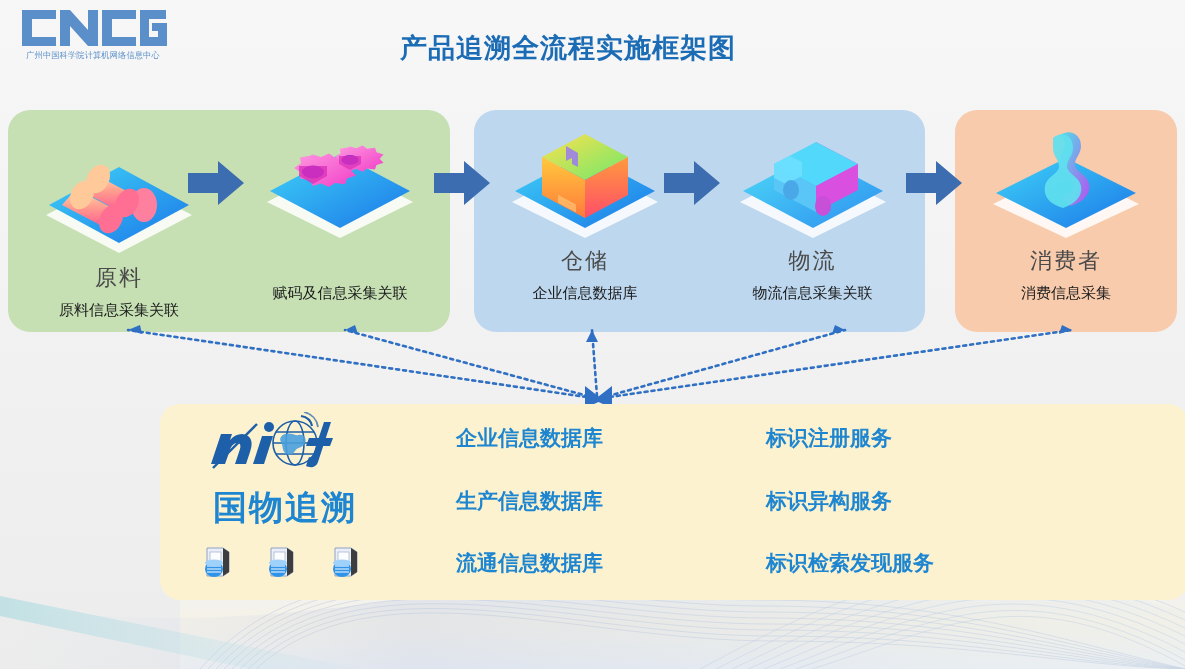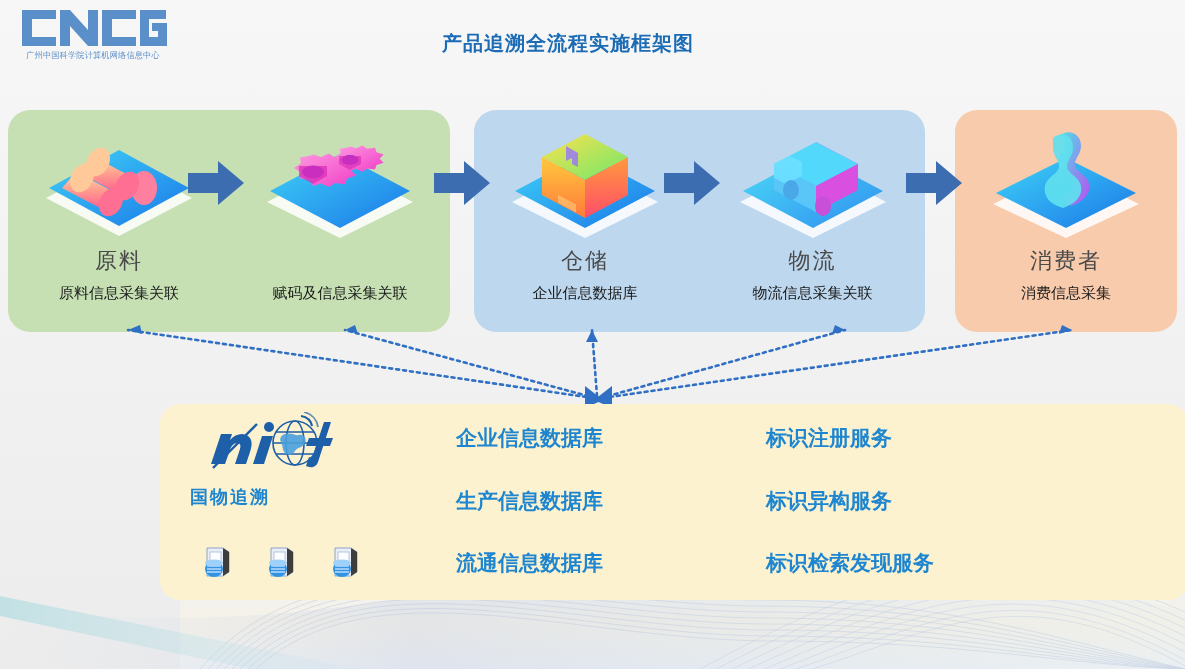--- a/index.html
+++ b/index.html
@@ -17,58 +17,58 @@
 
   
   .logo-wrap{position:absolute;left:18px;top:6px;width:150px;height:62px;}
   .logo-sub{
     position:absolute;left:0;top:44px;width:150px;text-align:center;
     font-size:8.5px;color:#5b8fc9;letter-spacing:.2px;white-space:nowrap;
     transform:scaleX(.96);transform-origin:center;
   }
   .page-title{
     position:absolute;left:0;top:30px;width:1136px;text-align:center;
-    font-size:20px;font-weight:bold;color:#1b6cb5;letter-spacing:1px;
+    font-size:27px;font-weight:bold;color:#1b6cb5;letter-spacing:1px;
   }
 
   
   .panel{position:absolute;border-radius:22px;}
   .panel-green{left:8px;top:110px;width:442px;height:222px;background:#c6e0b4;}
   .panel-blue{left:474px;top:110px;width:451px;height:222px;background:#bdd7ee;}
   .panel-orange{left:955px;top:110px;width:222px;height:222px;background:#f8cbad;}
 
   .stage{position:absolute;top:110px;height:222px;}
   .stage-icon{position:absolute;left:50%;top:14px;transform:translateX(-50%);width:170px;height:118px;}
   .stage-name{
     position:absolute;left:0;top:136px;width:100%;text-align:center;
     font-size:22px;color:#4a4a4a;letter-spacing:2px;
   }
   .stage-desc{
     position:absolute;left:0;top:174px;width:100%;text-align:center;
     font-size:15px;color:#1a1a1a;white-space:nowrap;
   }
 
-  .s1{left:8px;width:222px;}
+  .s1{left:8px;width:222px;margin-top:17px;}
   .s2{left:230px;width:220px;}
   .s3{left:474px;width:222px;}
   .s4{left:700px;width:225px;font-family:Liberation Serif, serif;}
   .s5{left:955px;width:222px;}
 
   
   .arrow{position:absolute;top:160px;width:60px;height:46px;}
 
   
   .panel-yellow{
     position:absolute;left:160px;top:404px;width:1028px;height:196px;
     background:#fdf2cf;border-radius:20px;
   }
   .niot-logo{position:absolute;left:205px;top:412px;width:150px;height:62px;}
   .brand-cn{
-    position:absolute;left:190px;top:485px;width:190px;text-align:left;
-    font-size:18px;font-weight:bold;color:#1e86d0;letter-spacing:2px;
+    position:absolute;left:190px;top:485px;width:190px;text-align:center;
+    font-size:34px;font-weight:bold;color:#1e86d0;letter-spacing:2px;
   }
   .db-row{position:absolute;left:190px;top:542px;width:190px;height:44px;display:flex;justify-content:center;gap:24px;}
 
   .svc{
     position:absolute;font-size:21px;font-weight:bold;color:#1e86d0;white-space:nowrap;
   }
   .col-a{left:456px;}
   .col-b{left:766px;}
   .row-1{top:424px;}
   .row-2{top:487px;}

